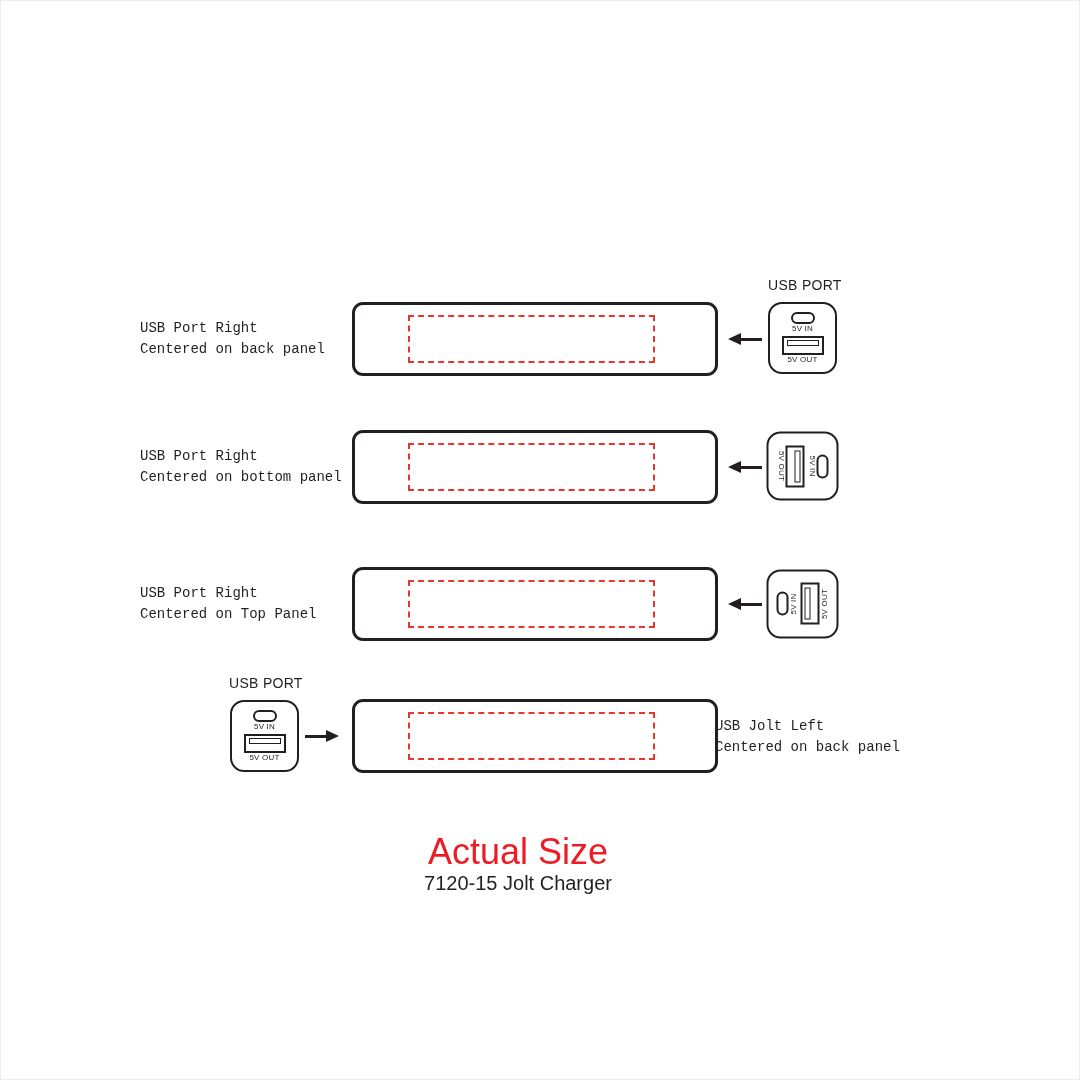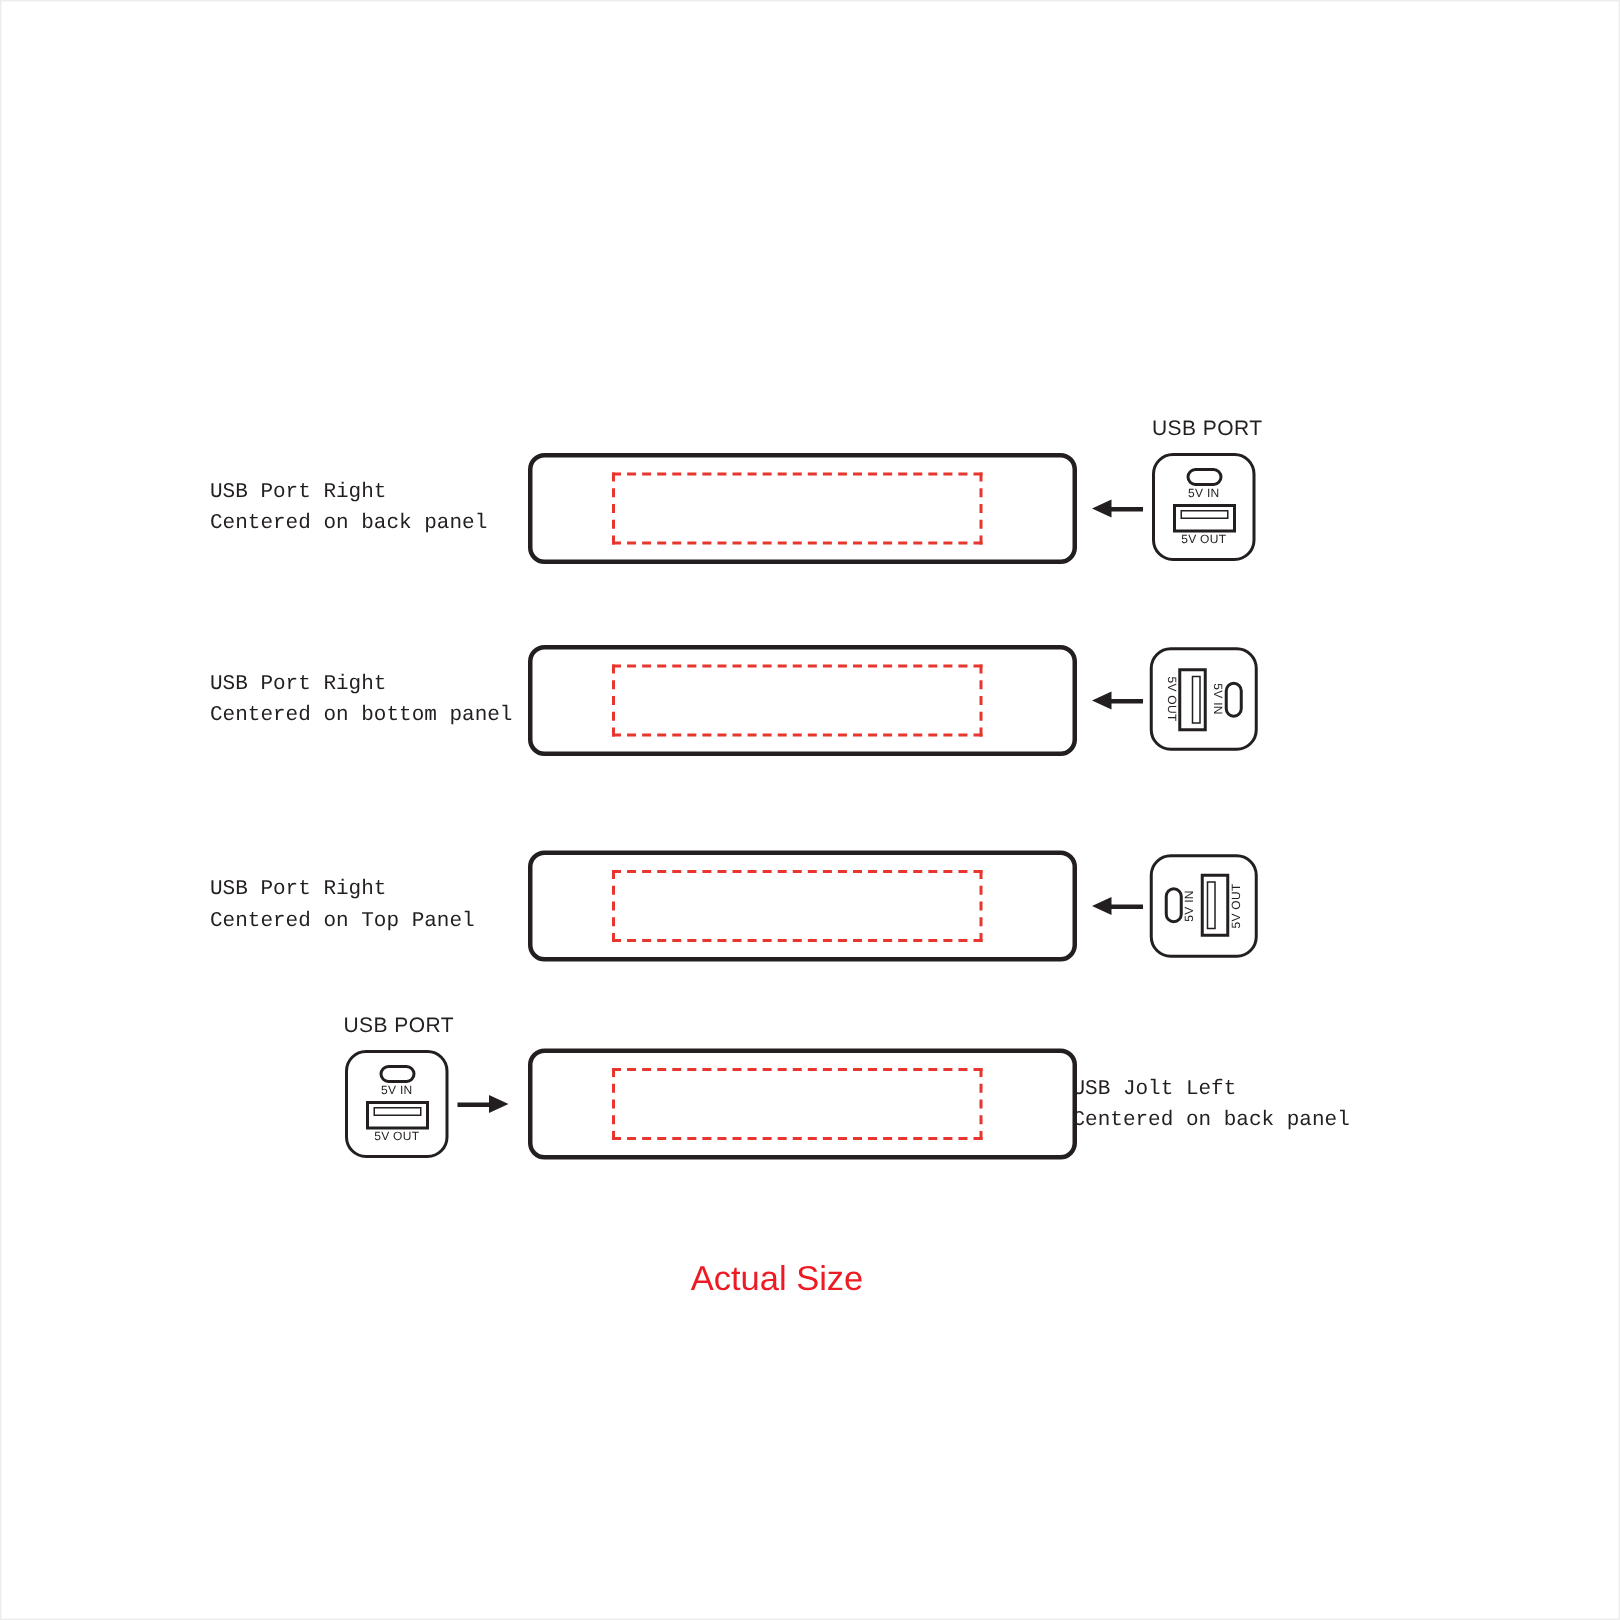--- a/index.html
+++ b/index.html
@@ -102,21 +102,21 @@
     margin:0 auto;
   }
   
   .footer{
     position:absolute;
     left:358px;top:836px;
     width:320px;
     text-align:center;
   }
   .footer .actual-size{
-    font-size:23px;
+    font-size:36px;
     line-height:32px;
     color:var(--red);
     margin:0;
     font-weight:400;
   }
   .footer .product{
     font-size:20px;
     line-height:24px;
     margin:3px 0 0 0;
   }
@@ -208,15 +208,16 @@
   <div class="panel" style="top:699px">
     <div class="imprint"></div>
   </div>
   <div class="side-label right" style="top:716px">
     <div>USB Jolt Left</div>
     <div>Centered on back panel</div>
   </div>
 
   <div class="footer">
     <p class="actual-size">Actual Size</p>
+    <p class="product">7120-15 Jolt Charger</p>
   </div>
 
 </div>
 
 </body></html>

